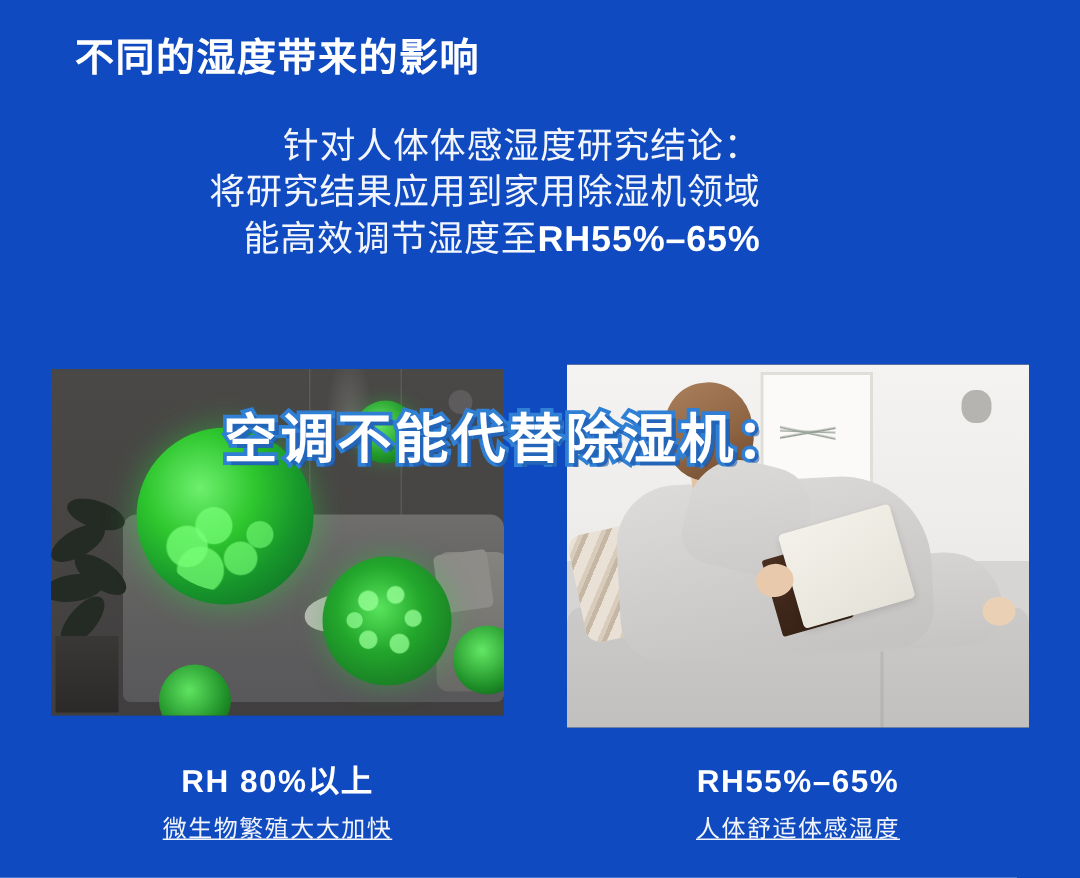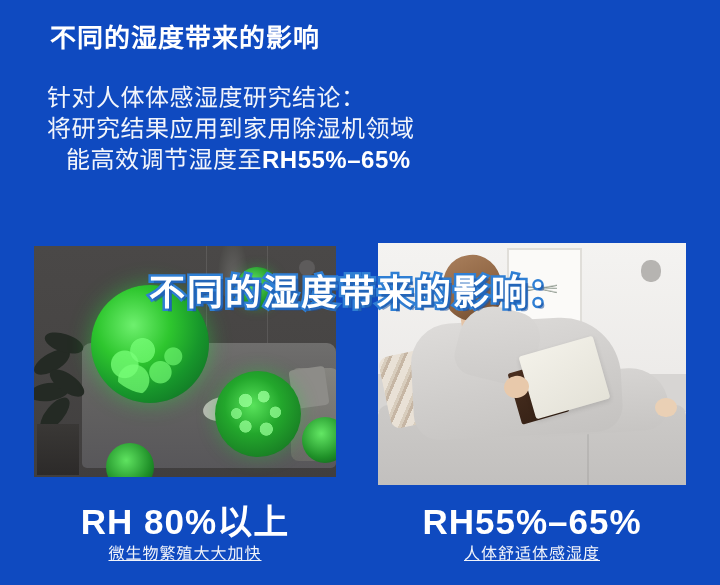--- a/index.html
+++ b/index.html
@@ -41,20 +41,21 @@
     top: 82px;
     width: 460px;
   }
   .body-line {
     font-size: 24px;
     line-height: 31px;
     color: #f2f5fb;
     font-weight: 400;
     white-space: nowrap;
     letter-spacing: 0.5px;
+    text-align: right;
   }
   .body-line.has-strong {
     color: #f2f5fb;
     margin-left: 19px;
   }
   .body-line .strong {
     font-weight: 700;
     color: #ffffff;
   }
   .body-line.bold-line {
@@ -444,21 +445,21 @@
 
   
   .caption {
     position: absolute;
     text-align: center;
     color: #ffffff;
   }
   .caption-left  { left: 34px;  top: 505px; width: 302px; }
   .caption-right { left: 378px; top: 505px; width: 308px; }
   .caption-main {
-    font-size: 35px;
+    font-size: 21px;
     font-weight: 700;
     line-height: 34px;
     letter-spacing: 1px;
     white-space: nowrap;
   }
   .caption-sub {
     font-size: 16px;
     font-weight: 400;
     line-height: 30px;
     letter-spacing: 1px;
@@ -521,21 +522,21 @@
       <div class="lt-neck"></div>
       <div class="lt-head"></div>
       <div class="lt-arm"></div>
       <div class="lt-book-spine"></div>
       <div class="lt-book"></div>
       <div class="lt-hand"></div>
       <div class="lt-foot"></div>
     </div>
   </div>
 
-  <div class="overlay-headline">不同的湿度带来的影响：</div>
+  <div class="overlay-headline">空调不能代替除湿机：</div>
 
   <div class="caption caption-left">
     <div class="caption-main">RH 80%以上</div>
     <div class="caption-sub">微生物繁殖大大加快</div>
   </div>
 
   <div class="caption caption-right">
     <div class="caption-main">RH55%–65%</div>
     <div class="caption-sub">人体舒适体感湿度</div>
   </div>

